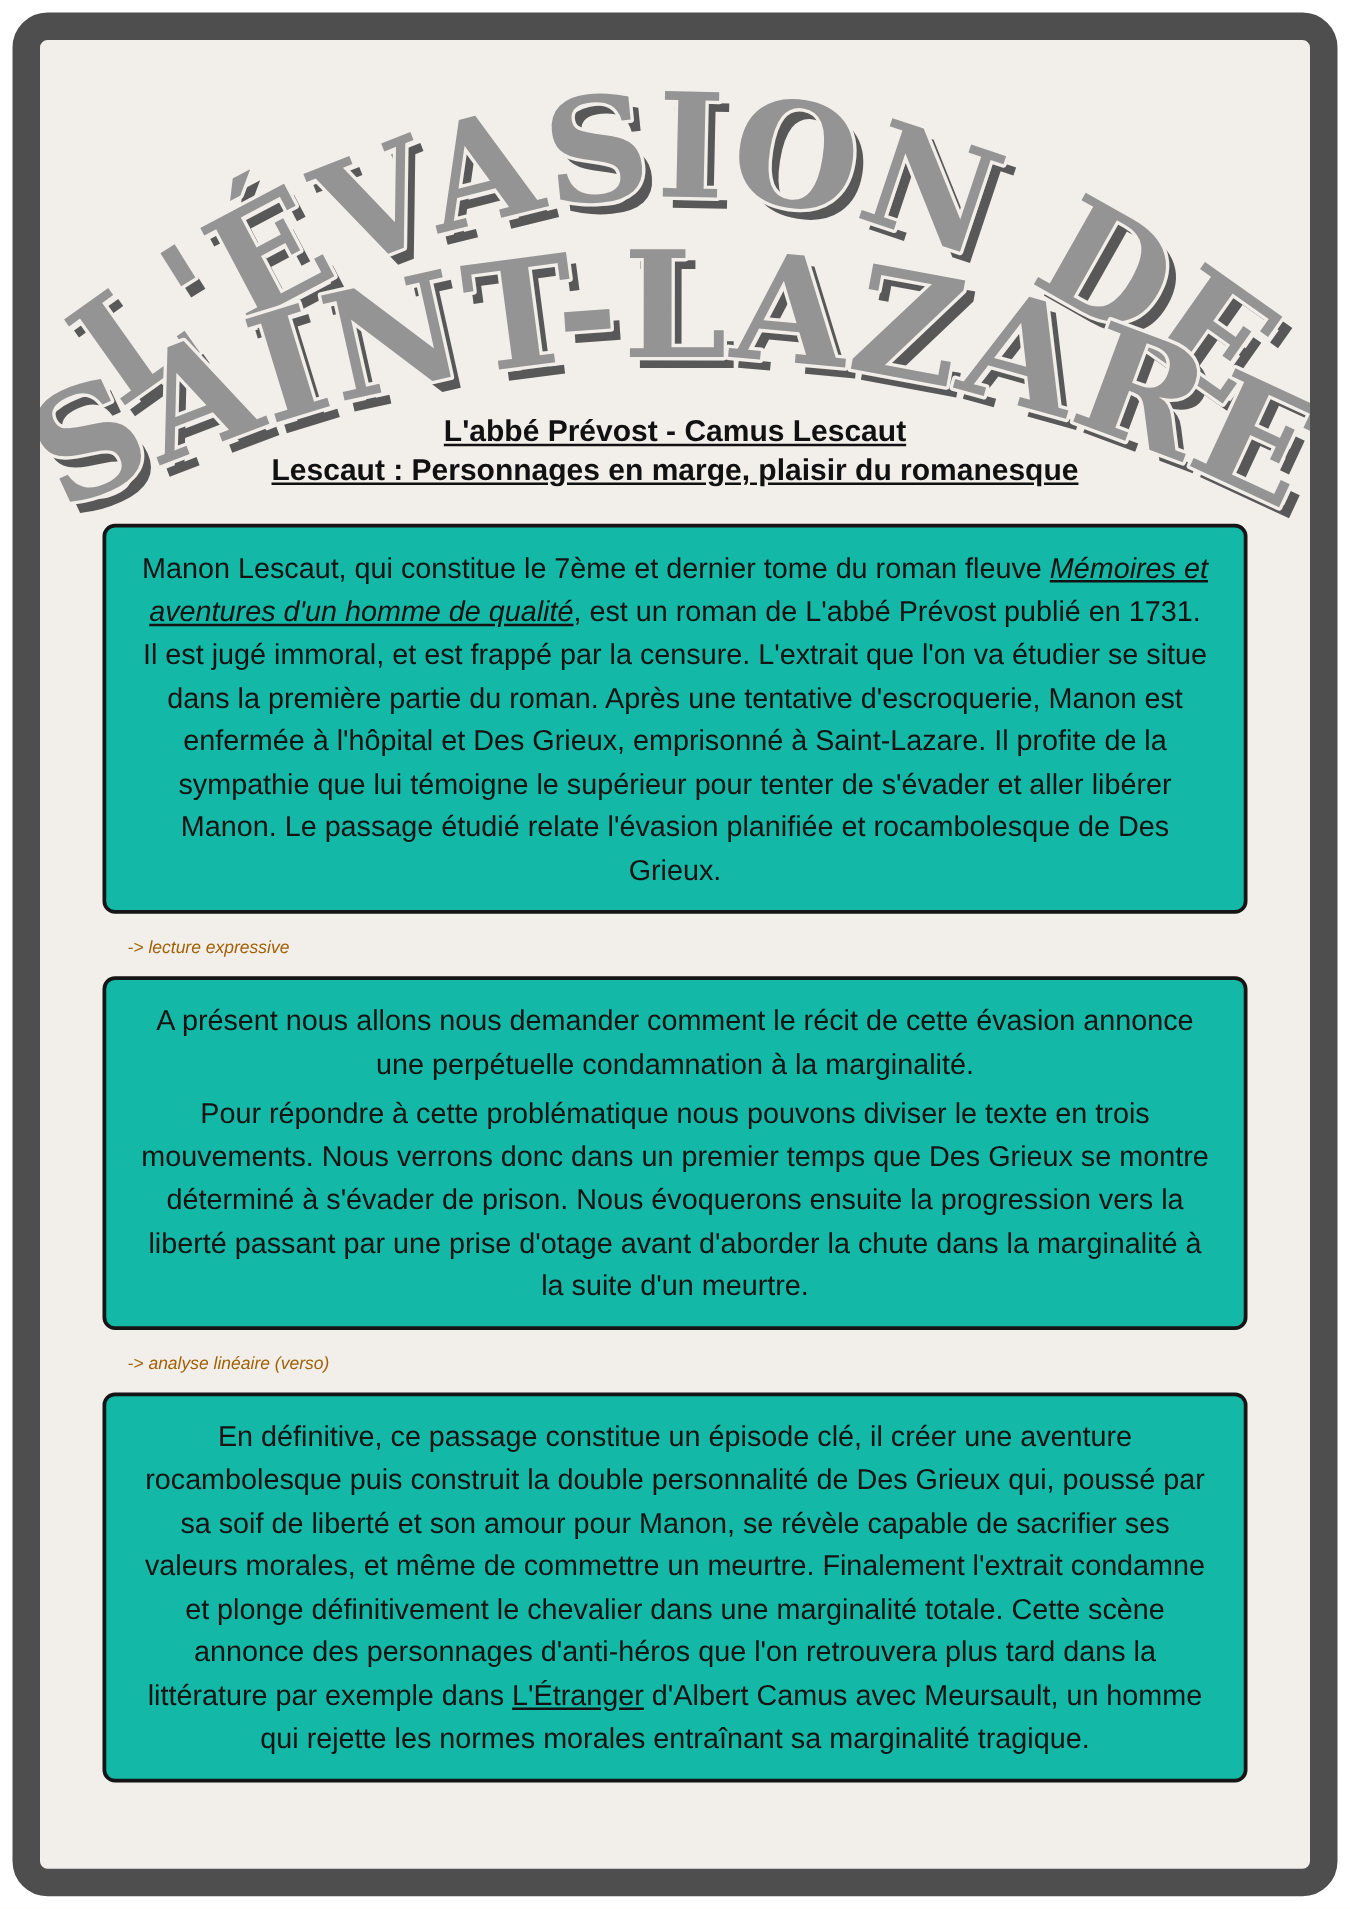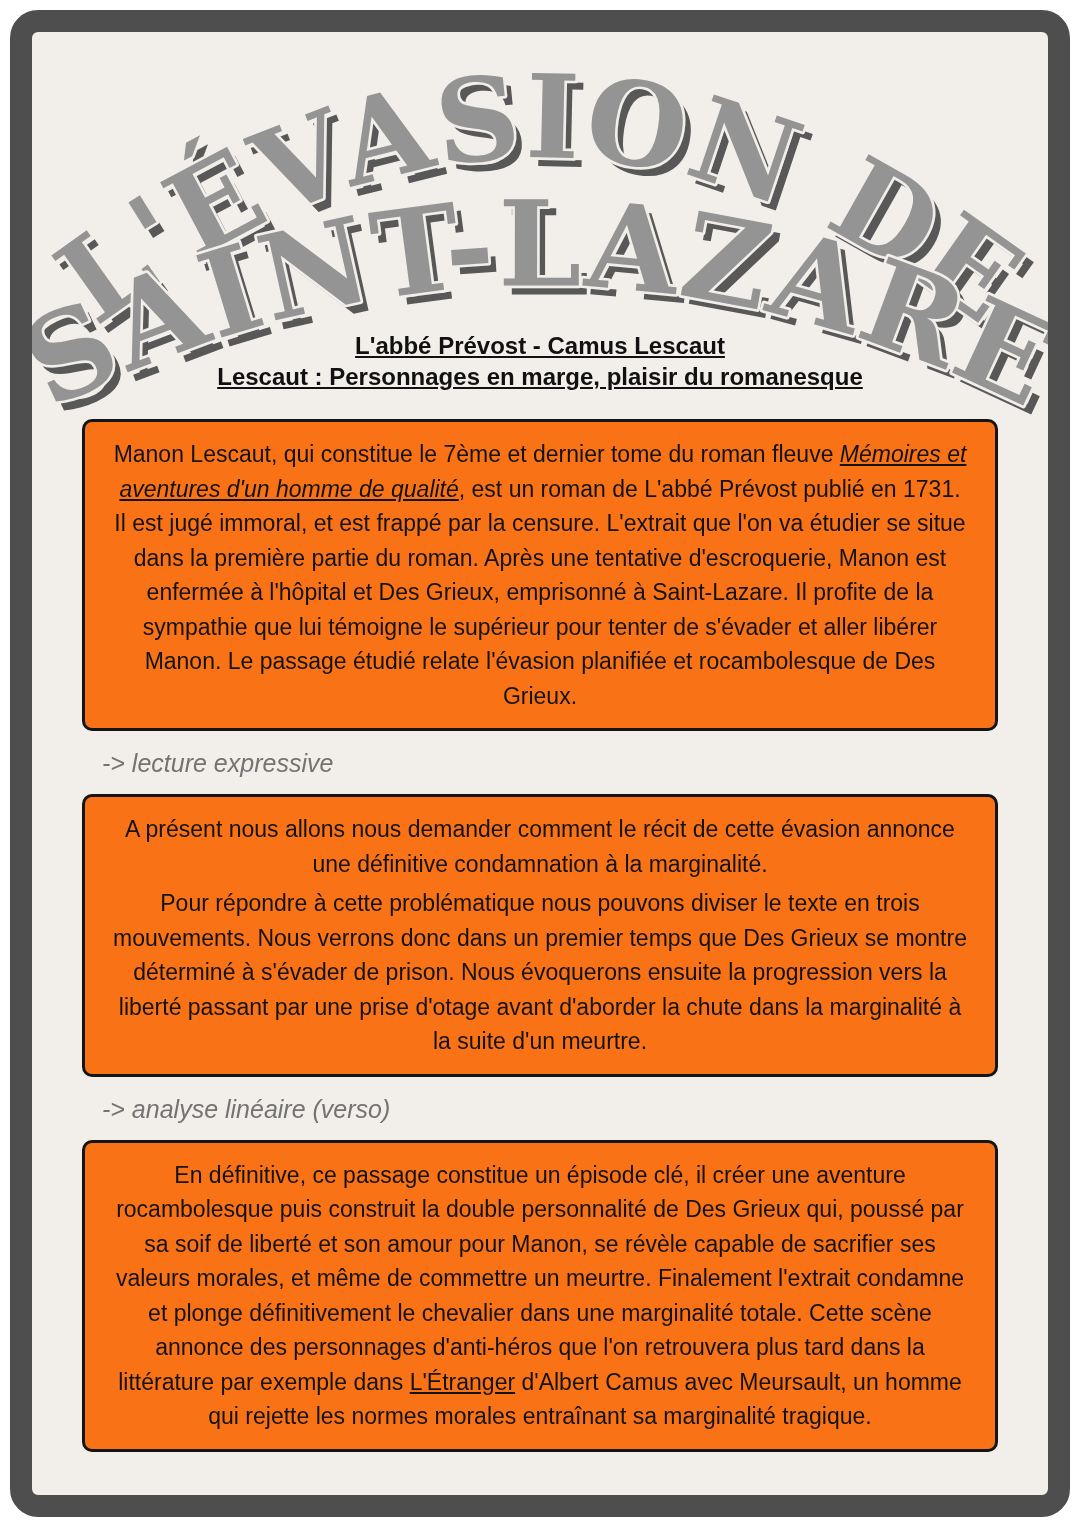--- a/index.html
+++ b/index.html
@@ -50,40 +50,40 @@
     text-align: center;
     font-weight: 700;
     text-decoration: underline;
     font-size: 24px;
     color: #111111;
     margin: 3px 0;
     z-index: 2;
   }
   .box {
     position: relative;
-    background: #f97316;
+    background: #14b8a6;
     border: 3px solid #151515;
     border-radius: 10px;
     margin: 0 22px;
     padding: 10px 26px;
     font-size: 23px;
     line-height: 1.5;
     text-align: center;
     color: #131313;
     z-index: 1;
   }
   .box p { margin: 5px 0; }
   .box-intro { margin-top: 28px; }
   .box-problematique, .box-conclusion { margin-top: 14px; }
   .novel-title { font-style: italic; text-decoration: underline; }
   .book-title { text-decoration: underline; text-align: right; }
   .note {
     font-style: italic;
-    font-size: 25px;
-    color: #737373;
+    font-size: 14px;
+    color: #a16207;
     margin: 18px 0 16px 42px;
   }
 </style>
 </head>
 <body>
 
 <div class="frame">
   <div class="content">
 
     <svg class="title-svg" viewBox="0 0 1080 430" xmlns="http://www.w3.org/2000/svg" xmlns:xlink="http://www.w3.org/1999/xlink">
@@ -112,21 +112,21 @@
     <div class="subtitle">L'abbé Prévost - Camus Lescaut</div>
     <div class="subtitle">Lescaut : Personnages en marge, plaisir du romanesque</div>
 
     <div class="box box-intro">
       <p><span>Manon Lescaut, qui constitue le 7ème et dernier tome du roman fleuve </span><span class="novel-title">Mémoires et aventures d'un homme de qualité</span><span>, est un roman de L'abbé Prévost publié en 1731. Il est jugé immoral, et est frappé par la censure. L'extrait que l'on va étudier se situe dans la première partie du roman. Après une tentative d'escroquerie, Manon est enfermée à l'hôpital et Des Grieux, emprisonné à Saint-Lazare. Il profite de la sympathie que lui témoigne le supérieur pour tenter de s'évader et aller libérer Manon. Le passage étudié relate l'évasion planifiée et rocambolesque de Des Grieux.</span></p>
     </div>
 
     <div class="note">-&gt; lecture expressive</div>
 
     <div class="box box-problematique">
-      <p>A présent nous allons nous demander comment le récit de cette évasion annonce une définitive condamnation à la marginalité.</p>
+      <p>A présent nous allons nous demander comment le récit de cette évasion annonce une perpétuelle condamnation à la marginalité.</p>
       <p>Pour répondre à cette problématique nous pouvons diviser le texte en trois mouvements. Nous verrons donc dans un premier temps que Des Grieux se montre déterminé à s'évader de prison. Nous évoquerons ensuite la progression vers la liberté passant par une prise d'otage avant d'aborder la chute dans la marginalité à la suite d'un meurtre.</p>
     </div>
 
     <div class="note">-&gt; analyse linéaire (verso)</div>
 
     <div class="box box-conclusion">
       <p><span>En définitive, ce passage constitue un épisode clé, il créer une aventure rocambolesque puis construit la double personnalité de Des Grieux qui, poussé par sa soif de liberté et son amour pour Manon, se révèle capable de sacrifier ses valeurs morales, et même de commettre un meurtre. Finalement l'extrait condamne et plonge définitivement le chevalier dans une marginalité totale. Cette scène annonce des personnages d'anti-héros que l'on retrouvera plus tard dans la littérature par exemple dans </span><span class="book-title">L'Étranger</span><span> d'Albert Camus avec Meursault, un homme qui rejette les normes morales entraînant sa marginalité tragique.</span></p>
     </div>
 
   </div>

